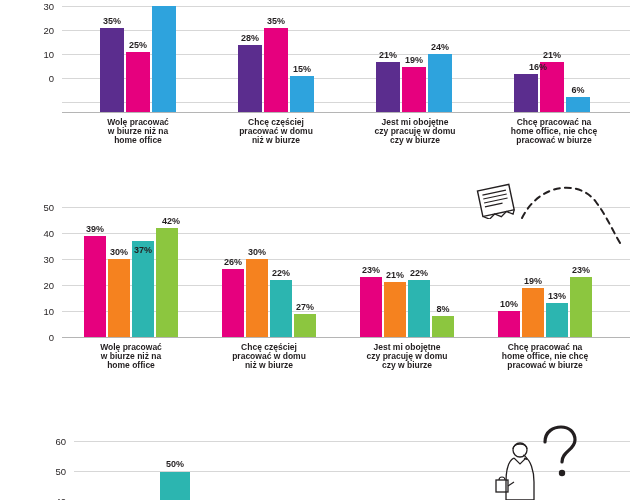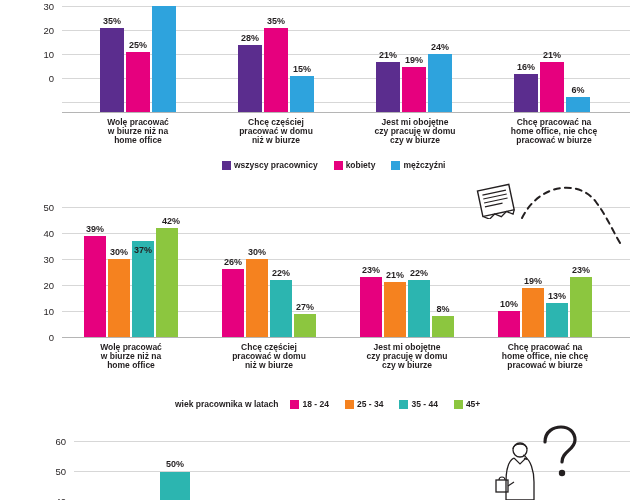--- a/index.html
+++ b/index.html
@@ -58,51 +58,37 @@
     <div class="bar" style="left:376px;width:24px;height:50px;top:94px;background:#5b2d8e;"></div>
     <div class="bar" style="left:402px;width:24px;height:45px;top:99px;background:#e6007e;"></div>
     <div class="bar" style="left:428px;width:24px;height:58px;top:86px;background:#2ea3dd;"></div>
     <div class="blabel" style="left:374px;top:82px;width:28px;">21%</div>
     <div class="blabel" style="left:400px;top:87px;width:28px;">19%</div>
     <div class="blabel" style="left:426px;top:74px;width:28px;">24%</div>
 
     <div class="bar" style="left:514px;width:24px;height:38px;top:106px;background:#5b2d8e;"></div>
     <div class="bar" style="left:540px;width:24px;height:50px;top:94px;background:#e6007e;"></div>
     <div class="bar" style="left:566px;width:24px;height:15px;top:129px;background:#2ea3dd;"></div>
-    <div class="blabel" style="left:512px;top:94px;width:28px;">16%</div>
+    <div class="blabel" style="left:524px;top:94px;width:28px;">16%</div>
     <div class="blabel" style="left:538px;top:82px;width:28px;">21%</div>
     <div class="blabel" style="left:564px;top:117px;width:28px;">6%</div>
 
     <div class="cat" style="left:78px;top:150px;width:120px;white-space:pre-line;">Wolę pracować
 w biurze niż na
 home office</div>
     <div class="cat" style="left:216px;top:150px;width:120px;white-space:pre-line;">Chcę częściej
 pracować w domu
 niż w biurze</div>
     <div class="cat" style="left:350px;top:150px;width:130px;white-space:pre-line;">Jest mi obojętne
 czy pracuję w domu
 czy w biurze</div>
     <div class="cat" style="left:486px;top:150px;width:136px;white-space:pre-line;">Chcę pracować na
 home office, nie chcę
 pracować w biurze</div>
 
-    <div class="legend" style="left:222px;top:192px;">
-      <span class="item">
-        <span class="sw" style="background:#5b2d8e;"></span>
-        <span>wszyscy pracownicy</span>
-      </span>
-      <span class="item">
-        <span class="sw" style="background:#e6007e;"></span>
-        <span>kobiety</span>
-      </span>
-      <span class="item">
-        <span class="sw" style="background:#2ea3dd;"></span>
-        <span>mężczyźni</span>
-      </span>
-    </div>
   </div>
 
   <div class="chart" style="left:0px;top:195px;width:630px;height:220px;">
 
     <div class="gridline" style="top:12px;left:62px;width:568px;"></div>
     <div class="gridline" style="top:38px;left:62px;width:568px;"></div>
     <div class="gridline" style="top:64px;left:62px;width:568px;"></div>
     <div class="gridline" style="top:90px;left:62px;width:568px;"></div>
     <div class="gridline" style="top:116px;left:62px;width:568px;"></div>
     <div class="axis-base" style="top:142px;left:62px;width:568px;background:#b5b5b5;"></div>
@@ -156,39 +142,20 @@
     <div class="cat" style="left:209px;top:148px;width:120px;white-space:pre-line;">Chcę częściej
 pracować w domu
 niż w biurze</div>
     <div class="cat" style="left:342px;top:148px;width:130px;white-space:pre-line;">Jest mi obojętne
 czy pracuję w domu
 czy w biurze</div>
     <div class="cat" style="left:477px;top:148px;width:136px;white-space:pre-line;">Chcę pracować na
 home office, nie chcę
 pracować w biurze</div>
 
-    <div class="legend" style="left:175px;top:204px;">
-      <span class="ttl">wiek pracownika w latach</span>
-      <span class="item">
-        <span class="sw" style="background:#e6007e;"></span>
-        <span>18 - 24</span>
-      </span>
-      <span class="item">
-        <span class="sw" style="background:#f5821f;"></span>
-        <span>25 - 34</span>
-      </span>
-      <span class="item">
-        <span class="sw" style="background:#2cb5b0;"></span>
-        <span>35 - 44</span>
-      </span>
-      <span class="item">
-        <span class="sw" style="background:#8cc63f;"></span>
-        <span>45+</span>
-      </span>
-    </div>
   </div>
 
   <div class="chart" style="left:0px;top:425px;width:630px;height:75px;margin-left:12px;">
     <div class="gridline" style="top:16px;left:62px;width:568px;"></div>
     <div class="gridline" style="top:46px;left:62px;width:568px;"></div>
 
     <div class="ytick" style="top:11px;left:32px;">60</div>
     <div class="ytick" style="top:41px;left:32px;">50</div>
     <div class="ytick" style="top:71px;left:32px;">40</div>
 

